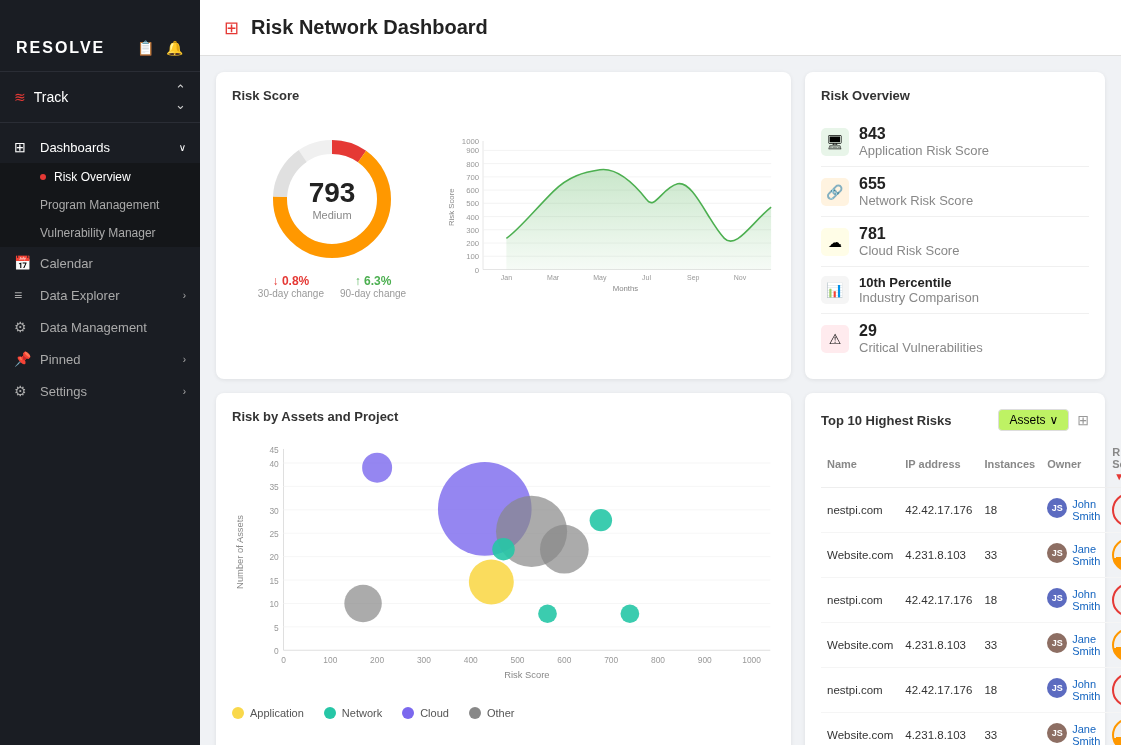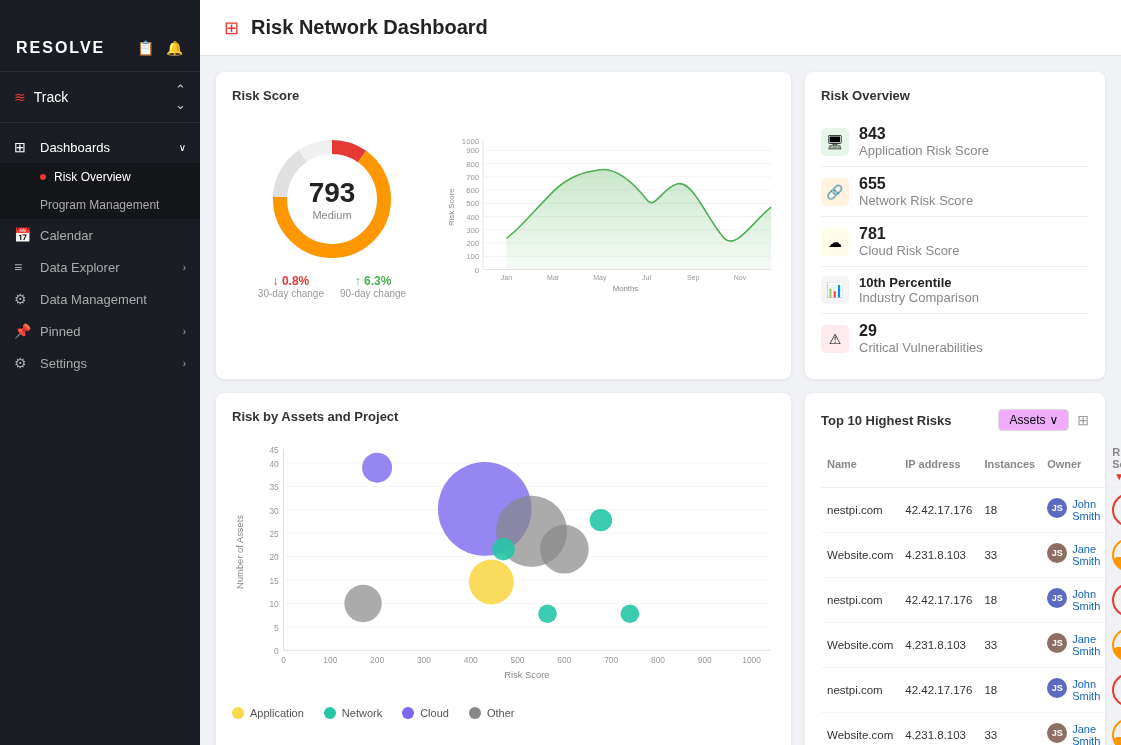--- a/index.html
+++ b/index.html
@@ -85,21 +85,21 @@
     .bubble-chart-svg { width: 100%; height: 260px; }
     .chart-legend { display: flex; gap: 20px; margin-top: 8px; flex-wrap: wrap; }
     .legend-item { display: flex; align-items: center; gap: 6px; font-size: 11px; color: #555; }
     .legend-dot { width: 12px; height: 12px; border-radius: 50%; }
 
     
     .top-risks-card { }
     .top-risks-header { display: flex; align-items: center; justify-content: space-between; margin-bottom: 10px; }
     .top-risks-title { font-size: 13px; font-weight: 600; color: #333; }
     .top-risks-controls { display: flex; align-items: center; gap: 8px; }
-    .dropdown-btn { border: 1px solid #ddd; border-radius: 4px; padding: 3px 10px; font-size: 12px; cursor: pointer; background: #f0abfc; display: flex; align-items: center; gap: 4px; }
+    .dropdown-btn { border: 1px solid #ddd; border-radius: 4px; padding: 3px 10px; font-size: 12px; cursor: pointer; background: #bef264; display: flex; align-items: center; gap: 4px; }
     .expand-btn { color: #999; cursor: pointer; font-size: 14px; }
 
     .risks-table { width: 100%; border-collapse: collapse; font-size: 11.5px; }
     .risks-table th { text-align: left; padding: 5px 6px; color: #888; font-weight: 600; border-bottom: 1px solid #eee; font-size: 11px; }
     .risks-table td { padding: 5px 6px; color: #333; border-bottom: 1px solid #f5f5f5; vertical-align: middle; }
     .owner-cell { display: flex; align-items: flex-start; gap: 5px; color: #1565c0; }
     .owner-avatar { width: 20px; height: 20px; border-radius: 50%; display: flex; align-items: center; justify-content: center; font-size: 9px; font-weight: bold; color: #fff; flex-shrink: 0; }
     .sort-icon { color: #e53935; font-size: 10px; margin-left: 2px; }
 
     .col-name { width: 100px; }
@@ -137,20 +137,23 @@
       <span>Dashboards</span>
       <span class="chevron">∨</span>
     </div>
     <div class="submenu">
       <div class="submenu-item active">
         <span class="dot"></span>
         <span>Risk Overview</span>
       </div>
       <div class="submenu-item">
         <span>Program Management</span>
+      </div>
+      <div class="submenu-item">
+        <span>Vulnerability Manager</span>
       </div>
     </div>
     <div class="sidebar-item">
       <span class="item-icon">📅</span>
       <span>Calendar</span>
     </div>
     <div class="sidebar-item">
       <span class="item-icon">≡</span>
       <span>Data Explorer</span>
       <span class="chevron">›</span>

